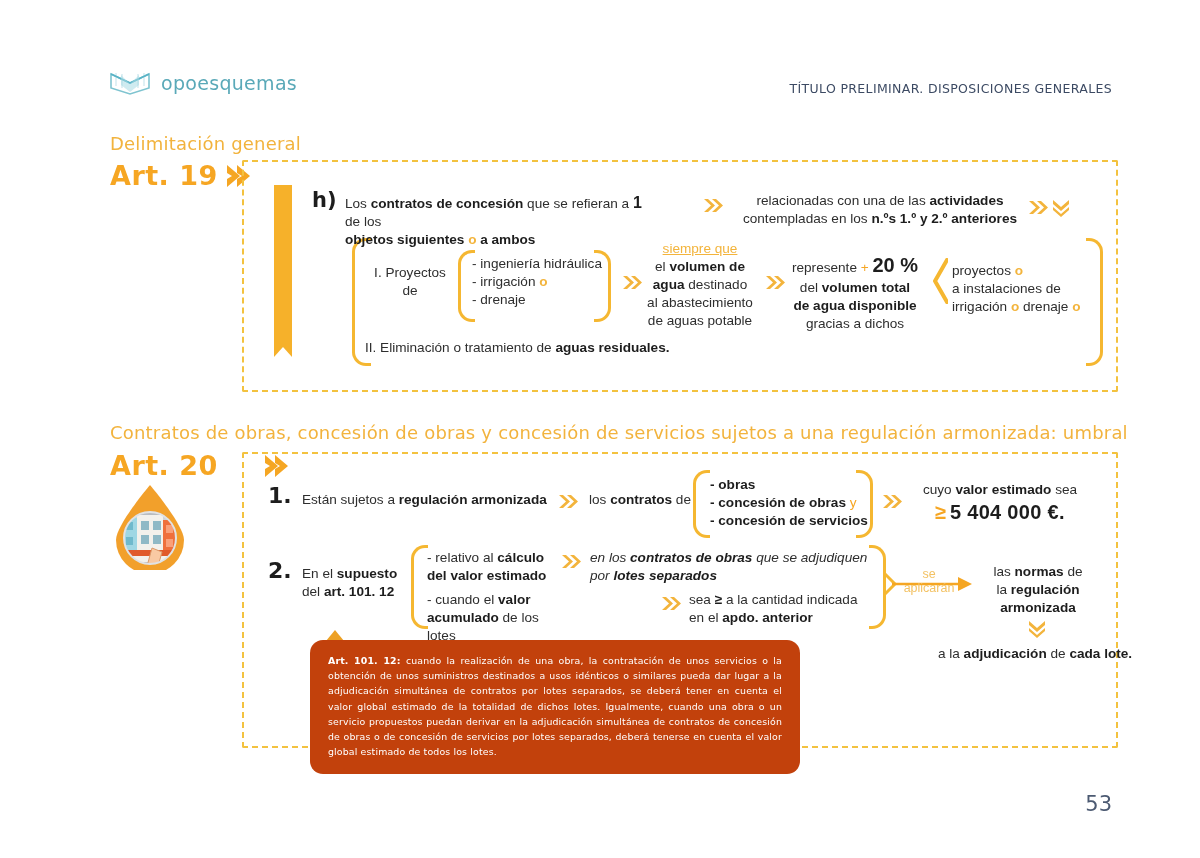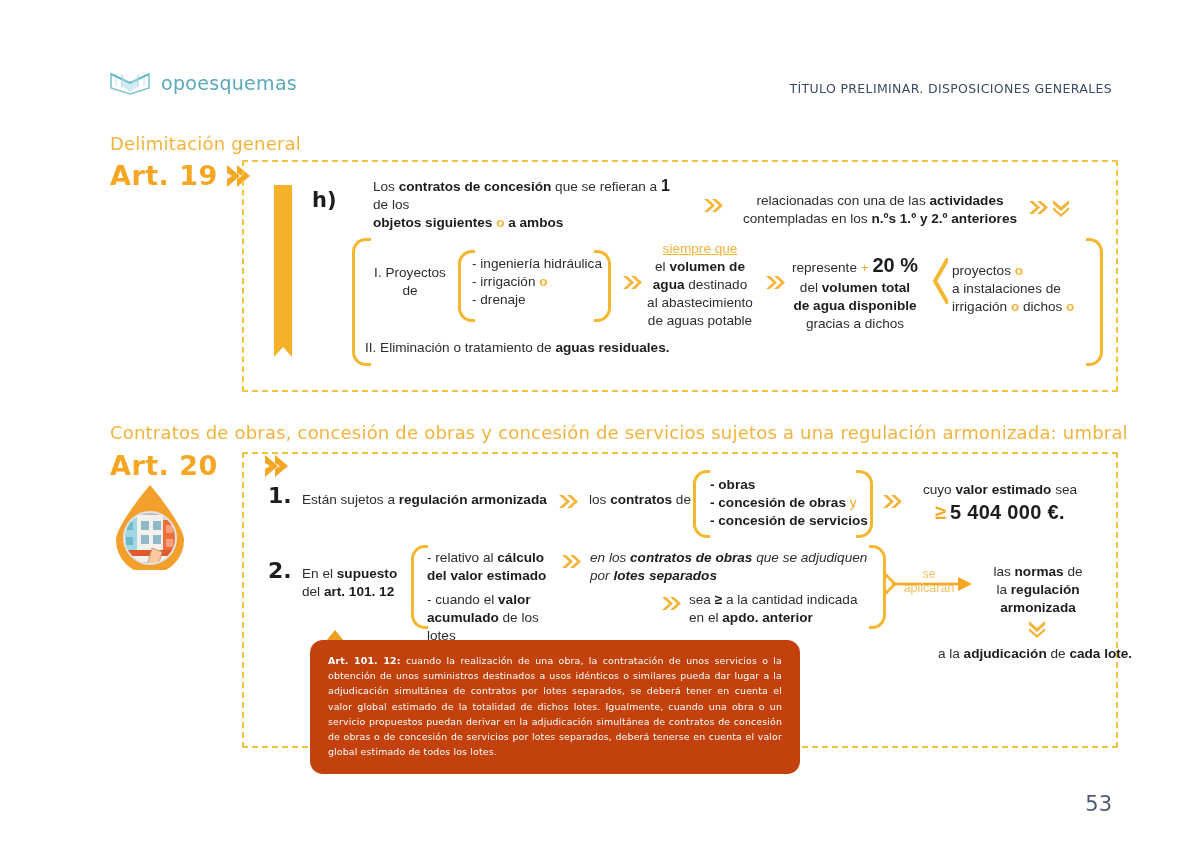--- a/index.html
+++ b/index.html
@@ -99,21 +99,21 @@
 </div>
 
 <div class="abs panel" style="left:242px;top:160px;width:872px;height:228px;"></div>
 
 <div class="abs bar" style="left:274px;top:185px;width:18px;height:172px;"></div>
 
 <div class="abs brk brk-l" style="left:352px;top:238px;width:16px;height:122px;"></div>
 
 <div class="abs letter" style="left:312px;top:188px;">h)</div>
 
-<div class="abs t" style="left:345px;top:175px;width:300px;margin-left:28px;">
+<div class="abs t" style="left:345px;top:192px;width:300px;">
   <span>Los </span><b>contratos de concesión</b><span> que se refieran a </span><b style="font-size:16px;">1</b><span> de los</span><br>
   <b>objetos siguientes</b> <span class="dot">o</span> <b>a ambos</b>
 </div>
 
 <div class="abs chev" style="left:703px;top:198px;">
   <svg viewBox="0 0 20 15" width="20" height="15">
       <path d="M1 1 L8 7.5 L1 14 L5 14 L12 7.5 L5 1 Z" fill="#f3b43c"></path>
       <path d="M9 1 L16 7.5 L9 14 L13 14 L20 7.5 L13 1 Z" fill="#f3b43c"></path>
     </svg>
 </div>
@@ -180,21 +180,21 @@
 
 <div class="abs" style="left:932px;top:258px;">
   <svg viewBox="0 0 16 46" width="16" height="46">
       <path d="M15 2 L3 23 L15 44" fill="none" stroke="#f5b731" stroke-width="4" stroke-linecap="round" stroke-linejoin="round"></path>
     </svg>
 </div>
 
 <div class="abs t" style="left:952px;top:262px;width:160px;">
   <span>proyectos</span> <span class="dot">o</span><br>
   <span>a instalaciones de</span><br>
-  <span>irrigación</span> <span class="dot">o</span> <span>dichos</span> <span class="dot">o</span>
+  <span>irrigación</span> <span class="dot">o</span> <span>drenaje</span> <span class="dot">o</span>
 </div>
 
 <div class="abs brk brk-r" style="left:1086px;top:238px;width:14px;height:122px;"></div>
 
 <div class="abs t" style="left:365px;top:339px;width:420px;">
   <span>II. Eliminación o tratamiento de </span><b>aguas residuales.</b>
 </div>
 
 <div class="abs sec-head" style="left:110px;top:422px;">Contratos de obras, concesión de obras y concesión de servicios sujetos a una regulación armonizada: umbral</div>
 

